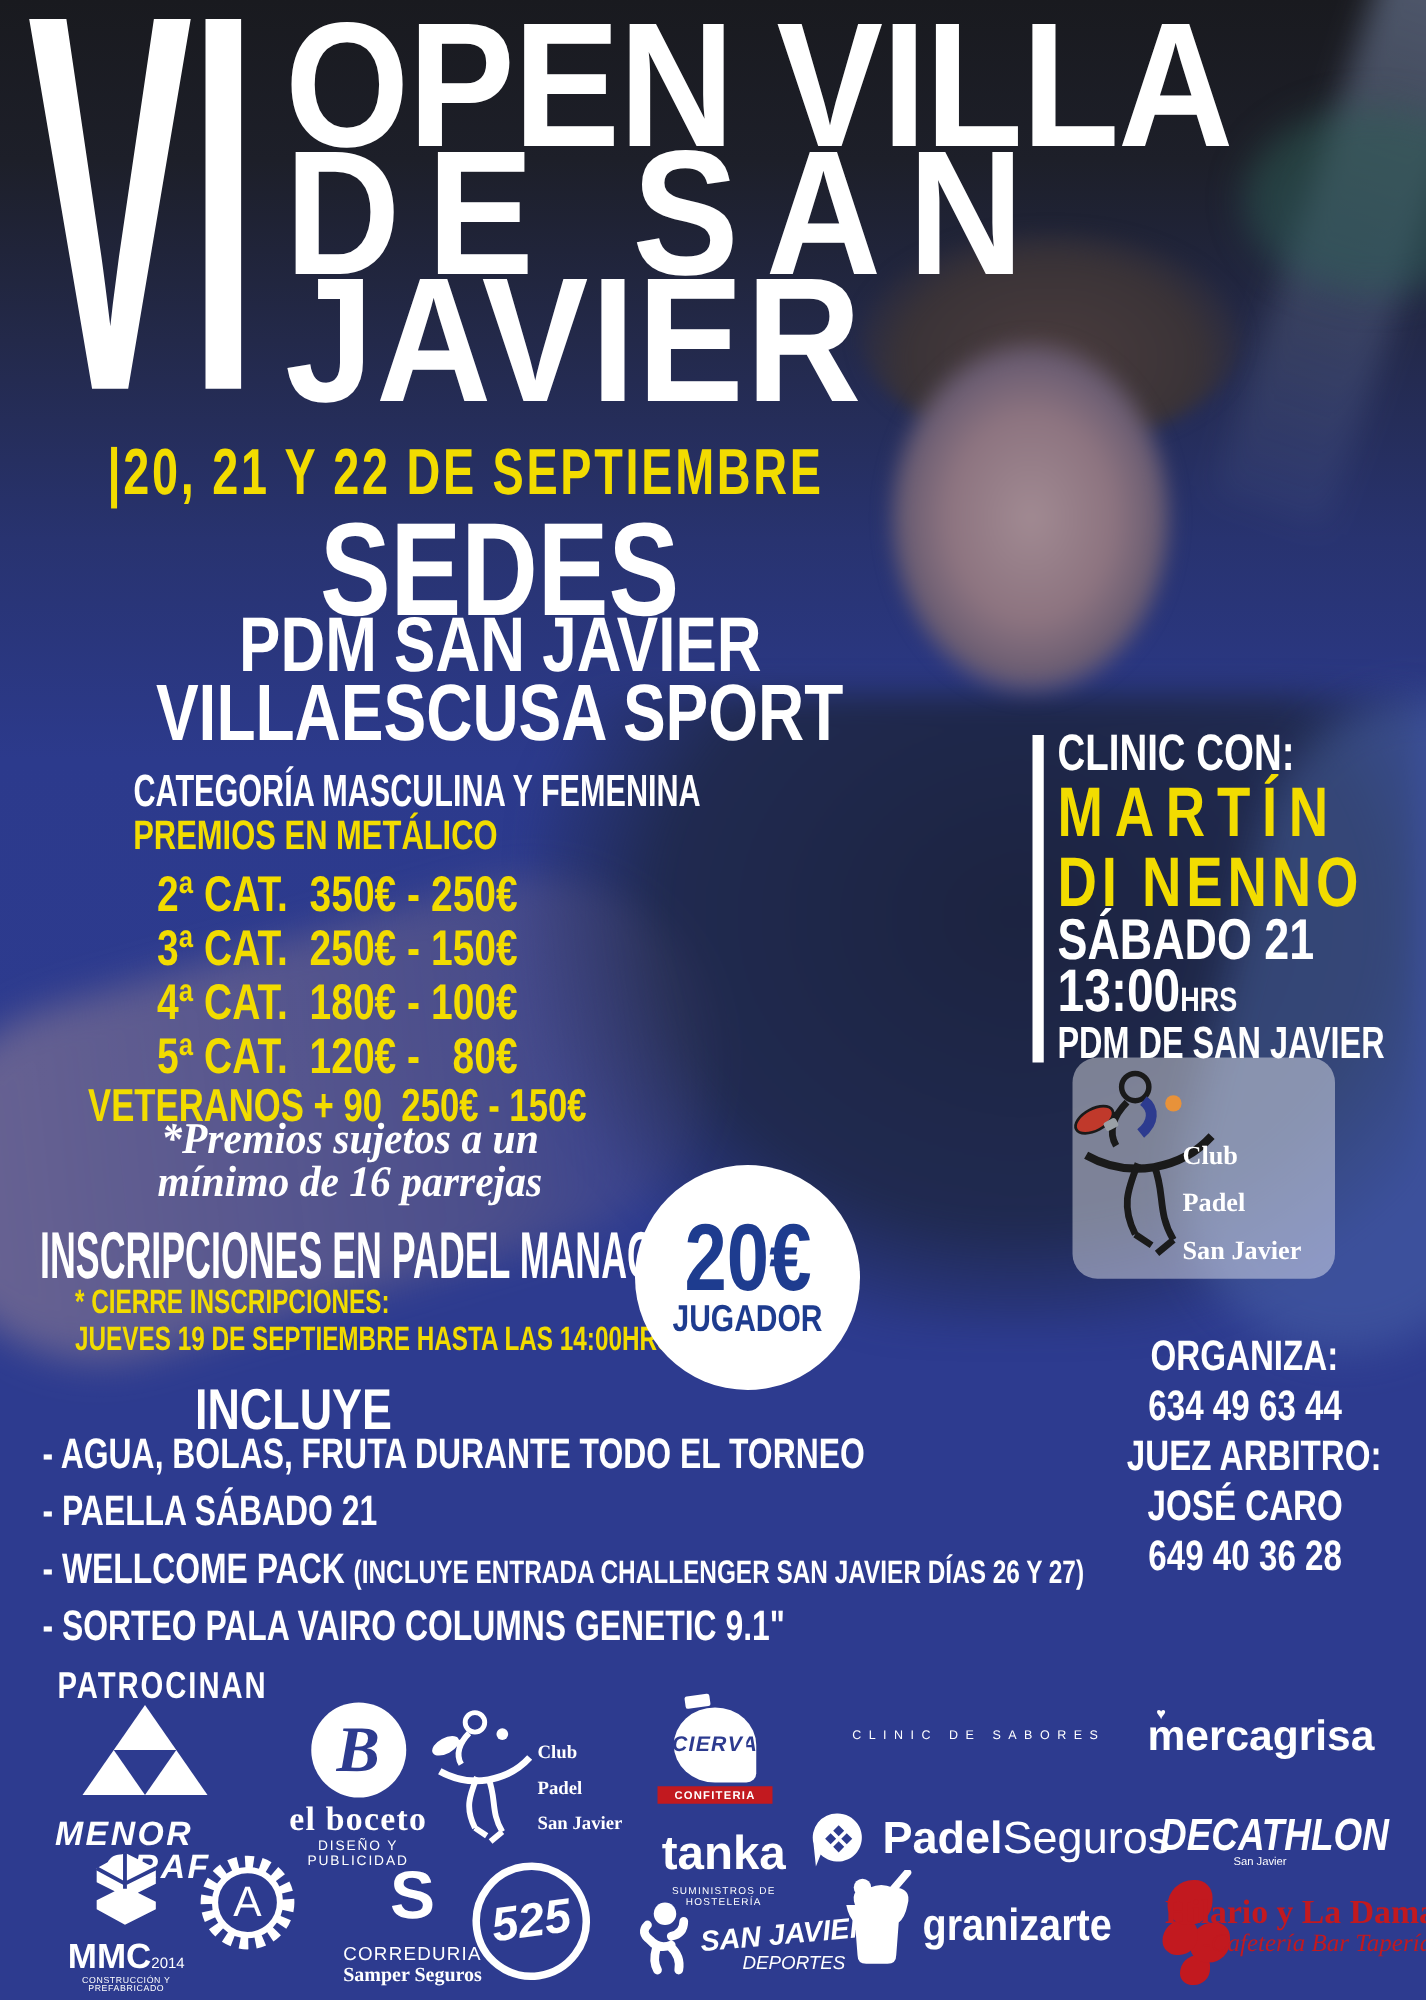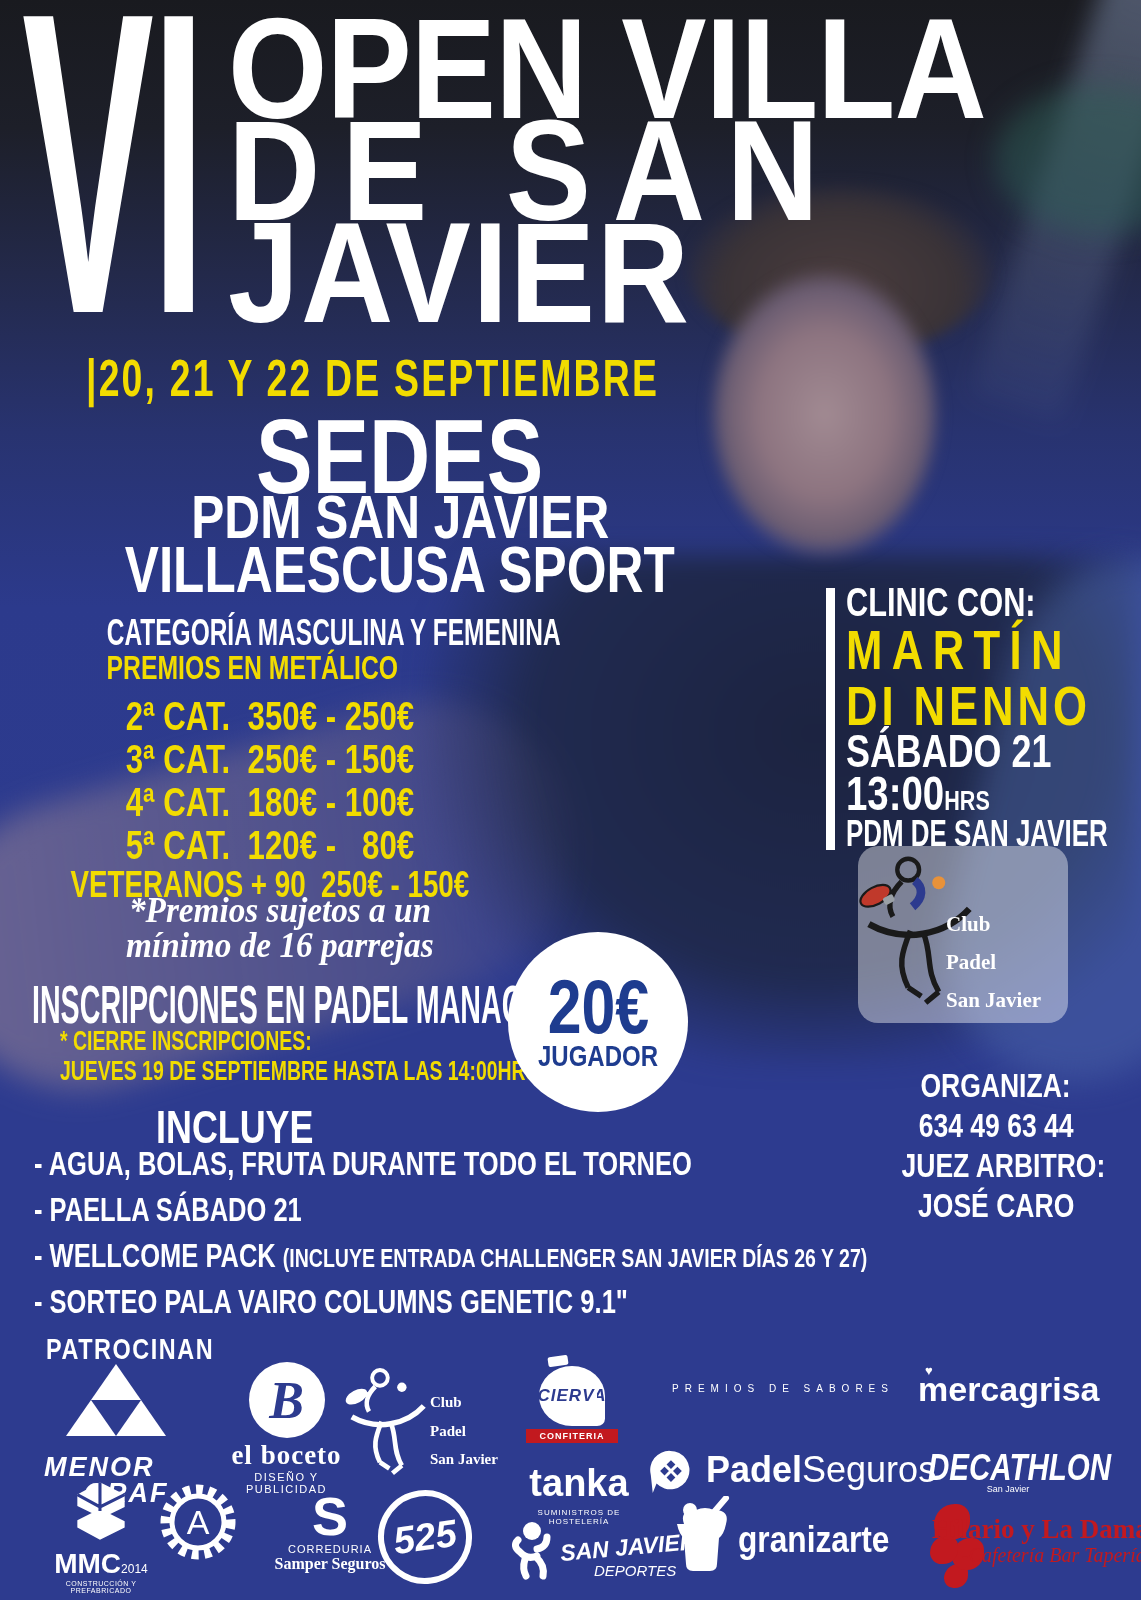--- a/index.html
+++ b/index.html
@@ -189,20 +189,21 @@
   </div>
   <div class="abs b" style="left:34px;top:1284px;font-size:34px;line-height:1">
     <span class="cx o0" style="--sx:.75">- SORTEO PALA VAIRO COLUMNS GENETIC 9.1"</span>
   </div>
 
   <div class="abs rgt b" style="right:36px;top:1066px;font-size:34px">
     <div style="height:40px"><span class="cx or" style="--sx:.78">ORGANIZA:</span></div>
     <div style="height:40px"><span class="cx or" style="--sx:.78">634 49 63 44</span></div>
     <div style="height:40px"><span class="cx or" style="--sx:.78">JUEZ ARBITRO:</span></div>
     <div style="height:40px"><span class="cx or" style="--sx:.78">JOSÉ CARO</span></div>
+    <div style="height:40px"><span class="cx or" style="--sx:.78">649 40 36 28</span></div>
   </div>
 
   <div class="abs b" style="left:46px;top:1334px;font-size:30px;line-height:1">
     <span class="cx o0" style="--sx:.78;letter-spacing:2px">PATROCINAN</span>
   </div>
 
   <div class="abs" style="left:44px;top:1364px;width:160px">
     <div class="triforce">
       <div class="tri t-top"></div>
         <div class="tri t-l"></div>
@@ -244,21 +245,21 @@
       <div class="cv-lid"></div>
       <div class="cv-pot">
           <span class="cv-word">CIERVA</span>
           <div class="cv-tri"></div>
         </div>
     </div>
     <div class="cv-bar">CONFITERIA</div>
   </div>
 
   <div class="abs ctr" style="left:658px;top:1376px;width:250px">
-    <div style="font-size:10px;letter-spacing:6px;margin-top:7px">PREMIOS DE SABORES</div>
+    <div style="font-size:10px;letter-spacing:6px;margin-top:7px">CLINIC DE SABORES</div>
   </div>
 
   <div class="abs" style="left:918px;top:1372px">
     <span style="position:absolute;left:7px;top:-9px;font-size:13px">♥</span>
     <div class="b" style="font-size:34px;line-height:1">mercagrisa</div>
   </div>
 
   <div class="abs" style="left:646px;top:1446px;height:54px">
     <svg width="48" height="48" viewBox="0 0 50 50" style="position:absolute;left:0;top:2px">
       <path d="M25 3 a20 20 0 1 1 -14 34 L7 47 L5 28 A20 20 0 0 1 25 3 Z" fill="#fff"></path>
@@ -295,21 +296,21 @@
   <div class="abs" style="left:156px;top:1480px;width:84px;height:84px">
     <svg width="84" height="84" viewBox="0 0 84 84">
       <circle cx="42" cy="42" r="31" fill="none" stroke="#fff" stroke-width="13" stroke-dasharray="6.5 5.5"></circle>
       <circle cx="42" cy="42" r="26" fill="none" stroke="#fff" stroke-width="5"></circle>
     </svg>
     <span style="position:absolute;left:0;top:0;width:84px;height:84px;display:flex;align-items:center;justify-content:center;font-size:34px;font-weight:300;color:#fff">A</span>
   </div>
 
   <div class="abs ctr" style="left:270px;top:1492px;width:120px">
     <div class="b" style="font-size:54px;line-height:.9">S</div>
-    <div style="font-size:11px;letter-spacing:1px;margin-top:2px">CORREDURIA</div>
+    <div style="font-size:15px;letter-spacing:1px;margin-top:14px">CORREDURIA</div>
     <div class="serif b" style="font-size:16px">Samper Seguros</div>
   </div>
 
   <div class="abs" style="left:378px;top:1490px">
     <div class="circle525">
       <span class="b it" style="font-size:38px">525</span>
     </div>
   </div>
 
   <div class="abs ctr" style="left:514px;top:1464px;width:130px">

